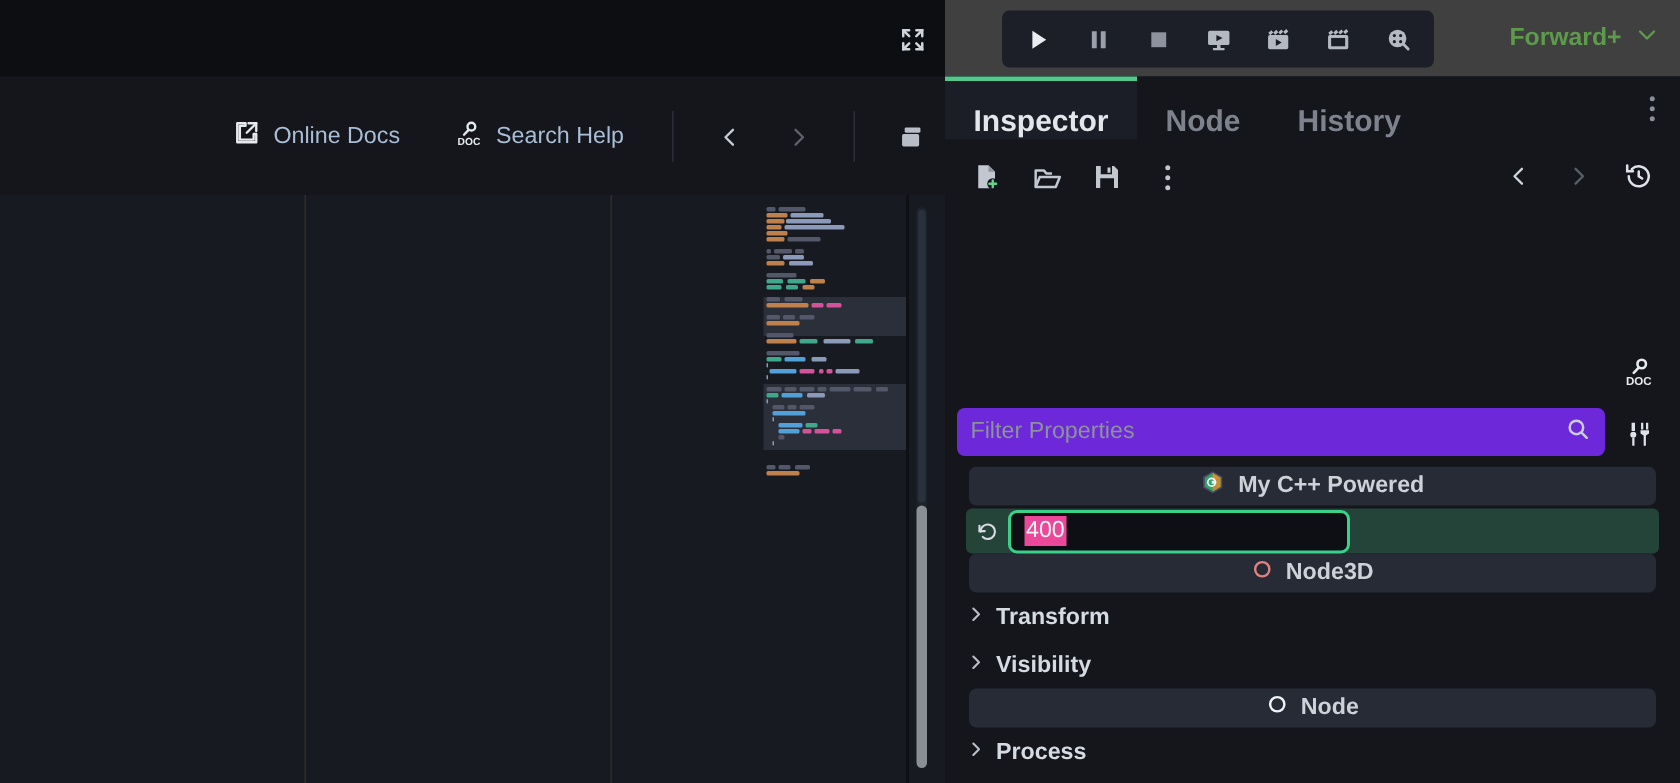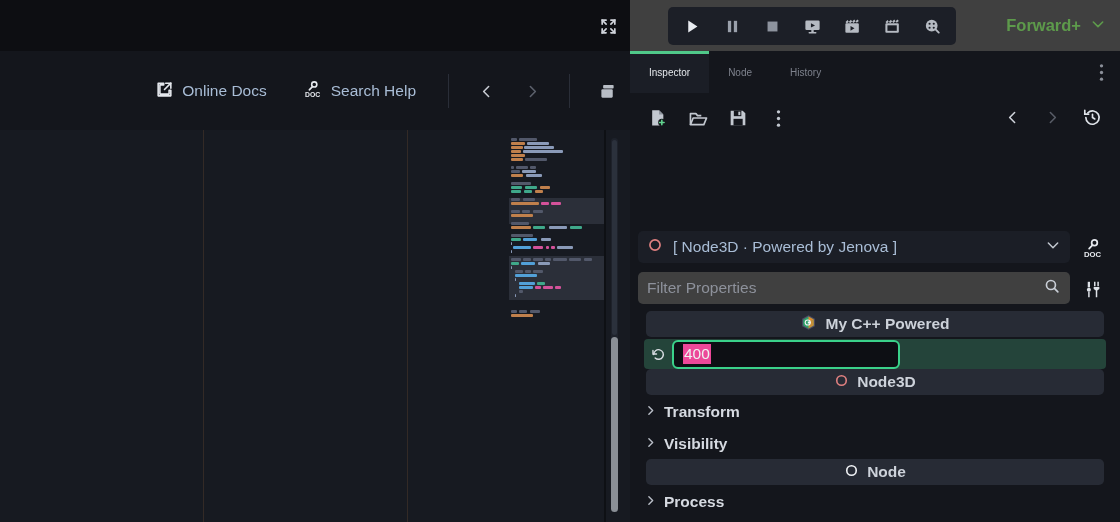--- a/index.html
+++ b/index.html
@@ -49,40 +49,40 @@
     display:flex; align-items:center; }
   .play-group { position:absolute; left:38px; top:7px; height:38px; display:flex; align-items:center;
     background:#1c1f27; border-radius:5px; padding:0 4px; }
   .pbtn { width:40px; height:38px; display:flex; align-items:center; justify-content:center; cursor:pointer; }
   .renderer { position:absolute; right:14px; top:0; height:51px; display:flex; align-items:center;
     gap:9px; cursor:pointer; }
   .renderer .rlabel { color:#5d9a4b; font-size:16.5px; font-weight:bold; }
 
   .tabs { position:absolute; left:0; top:51px; width:490px; height:42px; background:#14161c; }
   .tabrow { position:absolute; left:0; top:0; display:flex; align-items:stretch; height:42px; }
-  .tab { display:flex; align-items:center; padding:0 19px; font-size:10px; color:#7e828d;
-    cursor:pointer; position:relative; }
+  .tab { display:flex; align-items:flex-end; padding:0 19px; font-size:20px; color:#7e828d;
+    cursor:pointer; position:relative;font-weight:bold; }
   .tab.active { color:#e3e6ea; background:#1b1e26; }
   .tab.active::before { content:""; position:absolute; left:0; right:0; top:0; height:3px; background:#50c98a; }
   .tabmenu { position:absolute; right:6px; top:8px; width:26px; height:26px;
     display:flex; align-items:center; justify-content:center; cursor:pointer; }
 
   .inspector { position:absolute; left:0; top:93px; width:490px; height:429px; background:#14161c; }
 
   .insp-toolbar { position:absolute; left:8px; top:5px; width:474px; height:40px; display:flex; align-items:center; }
   .itb { width:40px; height:38px; display:flex; align-items:center; justify-content:center; cursor:pointer; }
   .itb-right { position:absolute; right:0; top:0; display:flex; align-items:center; }
   .node-select { position:absolute; left:8px; top:138px; width:432px; height:32px;
     background:#1b1e26; border-radius:5px; display:flex; align-items:center; padding:0 9px; cursor:pointer; }
   .node-select .ntext { color:#a9bdd6; font-size:15.5px; margin-left:10px; flex:1; }
   .doc-btn { position:absolute; left:444px; top:139px; width:38px; height:32px;
     display:flex; align-items:center; justify-content:center; cursor:pointer; }
 
   .filter { position:absolute; left:8px; top:179px; width:432px; height:32px;
-    background:#404040; border-radius:5px; display:flex; align-items:center; padding:0 9px; cursor:text; }
+    background:#6d28d9; border-radius:5px; display:flex; align-items:center; padding:0 9px; cursor:text; }
   .filter input { flex:1; background:transparent; border:none; outline:none;
     color:#c9cdd4; font-size:15.5px; font-family:"Liberation Sans", sans-serif; }
   .filter input::placeholder { color:#8d919b; }
   .tools-btn { position:absolute; left:444px; top:180px; width:38px; height:32px;
     display:flex; align-items:center; justify-content:center; cursor:pointer; }
 
   
   .proplist { position:absolute; left:0; top:218px; width:490px; height:304px; overflow:hidden; }
 
   .cat { margin:0 16px 0 16px; height:26px; background:#272b35; border-radius:5px;
@@ -392,33 +392,20 @@
           <div class="itb">
             <svg width="21" height="21" viewBox="0 0 24 24" fill="none" stroke="#dfe3e9" stroke-width="1.9" stroke-linecap="round">
               <path d="M4.4 12a7.6 7.6 0 1 0 2.3-5.4"></path>
               <path d="M3.2 3.8v4.4h4.4"></path>
               <path d="M12 8.4V12l2.6 1.7"></path>
             </svg>
           </div>
         </div>
       </div>
 
-      <div class="node-select">
-        <span>
-          <svg width="16" height="16" viewBox="0 0 24 24">
-              <circle cx="12" cy="12" r="7.6" fill="none" stroke="#e08080" stroke-width="2.5"></circle>
-            </svg>
-        </span>
-        <span class="ntext">[ Node3D · Powered by Jenova ]</span>
-        <span>
-          <svg width="16" height="16" viewBox="0 0 24 24" fill="none" stroke="#c3c8d0" stroke-width="2.2" stroke-linecap="round" stroke-linejoin="round">
-              <path d="M5 9l7 7 7-7"></path>
-            </svg>
-        </span>
-      </div>
 
       <div class="doc-btn">
         <svg width="22" height="22" viewBox="0 0 24 24" fill="none">
           <circle cx="13.6" cy="6.2" r="3.1" stroke="#e6e9ee" stroke-width="1.9"></circle>
           <path d="M11.4 8.8L7.8 12.6" stroke="#e6e9ee" stroke-width="1.9" stroke-linecap="round"></path>
           <text x="2.2" y="21.4" font-size="8.4" font-family="Liberation Sans, sans-serif" font-weight="bold" fill="#e6e9ee">DOC</text>
         </svg>
       </div>
 
       <div class="filter">

